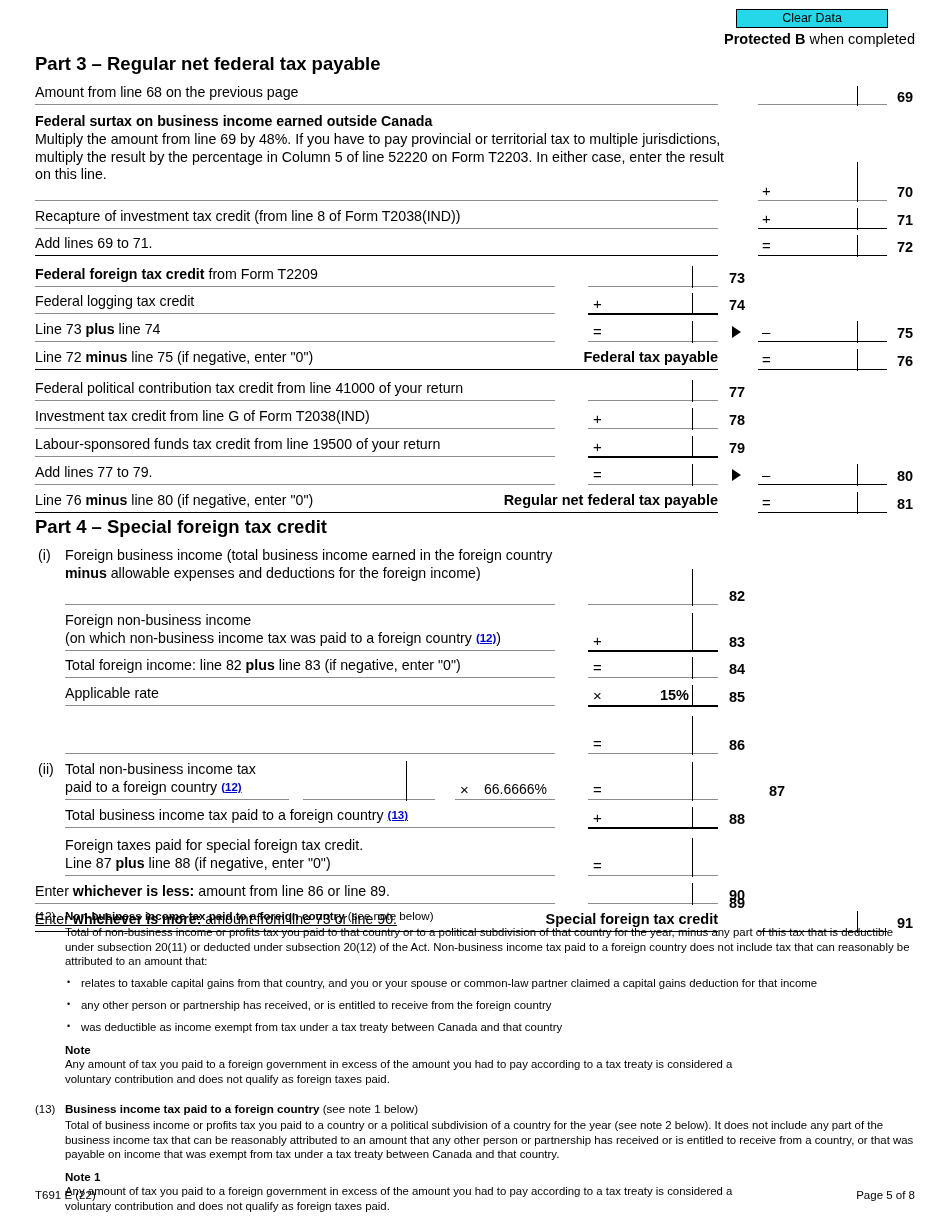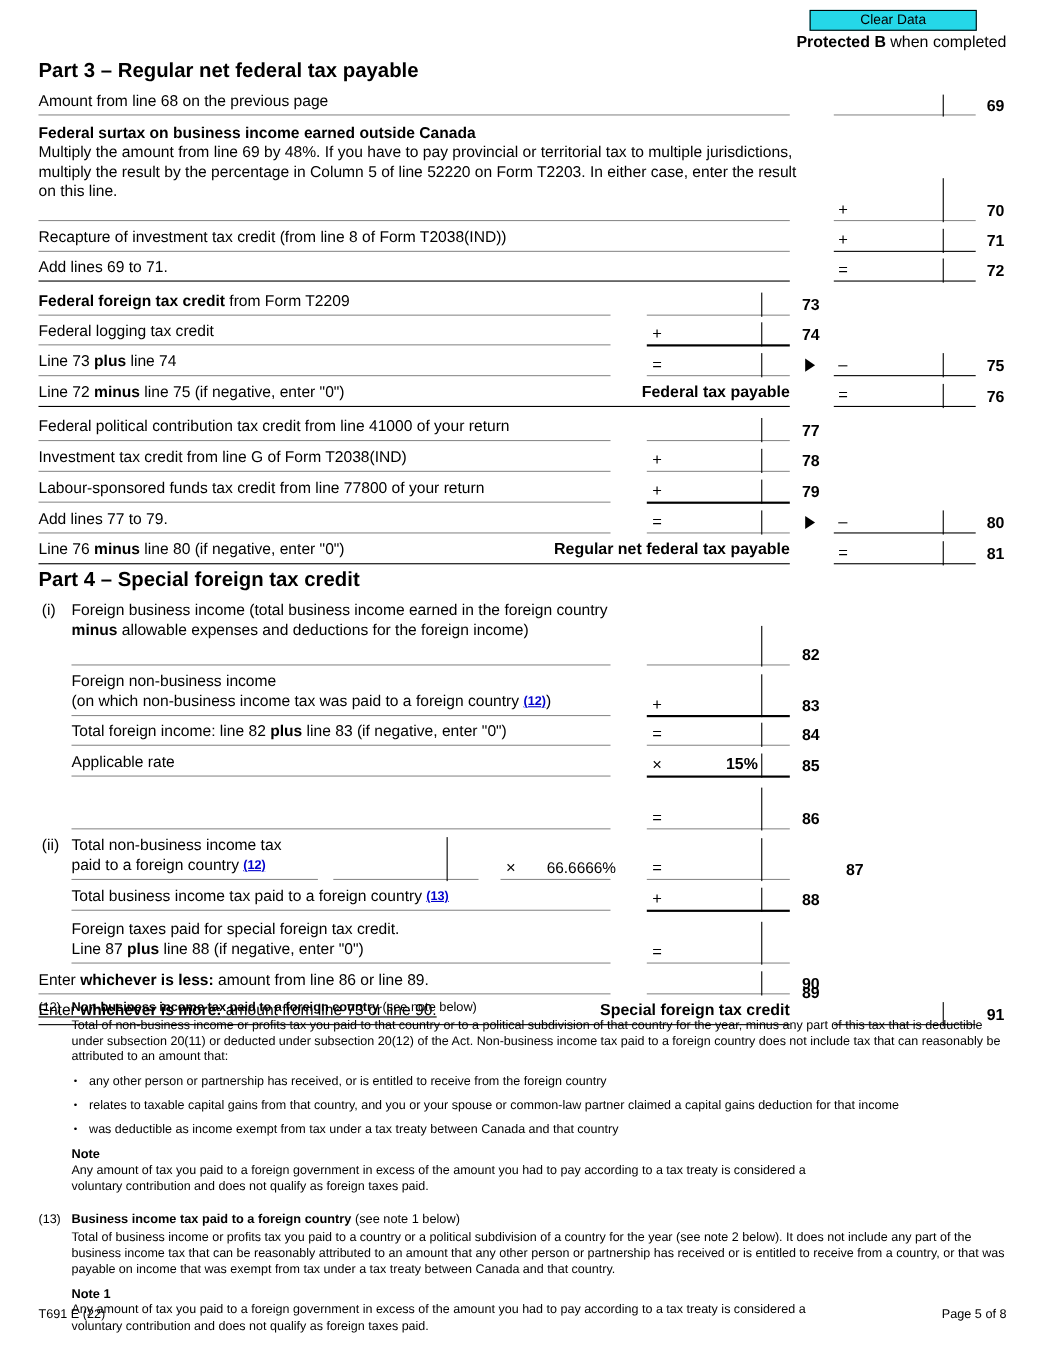--- a/index.html
+++ b/index.html
@@ -71,21 +71,21 @@
   .num {
     position:absolute; font-size:14.5px; font-weight:bold;
     line-height:15px;
   }
   .val {
     position:absolute; font-size:14.5px; font-weight:bold;
     text-align:right; line-height:15px;
   }
   .valn {
     position:absolute; font-size:14px; font-weight:normal;
-    text-align:left; line-height:15px;margin-left:13px;
+    text-align:left; line-height:15px;
   }
   .capt {
     position:absolute; font-size:14.5px; font-weight:bold;
     text-align:right; line-height:16px; white-space:nowrap;
   }
   .arrow {
     position:absolute; width:0; height:0;
     border-left:9px solid #000;
     border-top:6px solid transparent;
     border-bottom:6px solid transparent;
@@ -201,21 +201,21 @@
     <div class="num" style="left:694px;top:301px;">77</div>
 
     <div class="lbl" style="top:324px;">Investment tax credit from line G of Form T2038(IND)</div>
     <div class="lbl-rule" style="left:0px;top:344px;width:520px;"></div>
     <div class="op" style="left:558px;top:327px;">+</div>
     <div class="fld-rule" style="left:553px;top:344px;width:130px;"></div>
     <div class="cents" style="left:657px;top:324px;height:22px;"></div>
     <input class="fld" style="left: 572px; top: 324px; width: 82px; border: 0px; outline: 0px; background: transparent; font-size: 14px; text-align: right; font-family: &quot;Liberation Sans&quot;, sans-serif;">
     <div class="num" style="left:694px;top:329px;">78</div>
 
-    <div class="lbl" style="top:352px;">Labour-sponsored funds tax credit from line 77800 of your return</div>
+    <div class="lbl" style="top:352px;">Labour-sponsored funds tax credit from line 19500 of your return</div>
     <div class="lbl-rule" style="left:0px;top:372px;width:520px;"></div>
     <div class="op" style="left:558px;top:355px;">+</div>
     <div class="fld-rule dark" style="left:553px;top:372px;width:130px;"></div>
     <div class="cents" style="left:657px;top:352px;height:22px;"></div>
     <input class="fld" style="left: 572px; top: 352px; width: 82px; border: 0px; outline: 0px; background: transparent; font-size: 14px; text-align: right; font-family: &quot;Liberation Sans&quot;, sans-serif;">
     <div class="num" style="left:694px;top:357px;">79</div>
 
     <div class="lbl" style="top:380px;">Add lines 77 to 79.</div>
     <div class="lbl-rule" style="left:0px;top:400px;width:520px;"></div>
     <div class="op eq" style="left:558px;top:383px;">=</div>
@@ -331,22 +331,22 @@
     <input class="fld" style="left: 725px; top: 364px; width: 94px; border: 0px; outline: 0px; background: transparent; font-size: 14px; text-align: right; font-family: &quot;Liberation Sans&quot;, sans-serif;">
     <div class="num" style="left:862px;top:369px;">91</div>
   </div>
 
   <div class="fn" style="margin-top:22px;">
     <div class="fn-tag">(12)</div>
     <div class="fn-body">
       <div class="fn-head"><span>Non-business income tax paid to a foreign country</span><span class="reg"> (see note below)</span></div>
       <p class="fn-p" style="margin-top:2px;">Total of non-business income or profits tax you paid to that country or to a political subdivision of that country for the year, minus any part of this tax that is deductible under subsection 20(11) or deducted under subsection 20(12) of the Act. Non-business income tax paid to a foreign country does not include tax that can reasonably be attributed to an amount that:</p>
       <ul class="bullets">
+        <li>relates to taxable capital gains from that country, and you or your spouse or common-law partner claimed a capital gains deduction for that income</li>
         <li>any other person or partnership has received, or is entitled to receive from the foreign country</li>
-        <li>relates to taxable capital gains from that country, and you or your spouse or common-law partner claimed a capital gains deduction for that income</li>
         <li>was deductible as income exempt from tax under a tax treaty between Canada and that country</li>
       </ul>
       <div class="note-h">Note</div>
       <p class="fn-p" style="max-width:690px;">Any amount of tax you paid to a foreign government in excess of the amount you had to pay according to a tax treaty is considered a voluntary contribution and does not qualify as foreign taxes paid.</p>
     </div>
   </div>
 
   <div class="fn" style="margin-top:16px;">
     <div class="fn-tag">(13)</div>
     <div class="fn-body">

